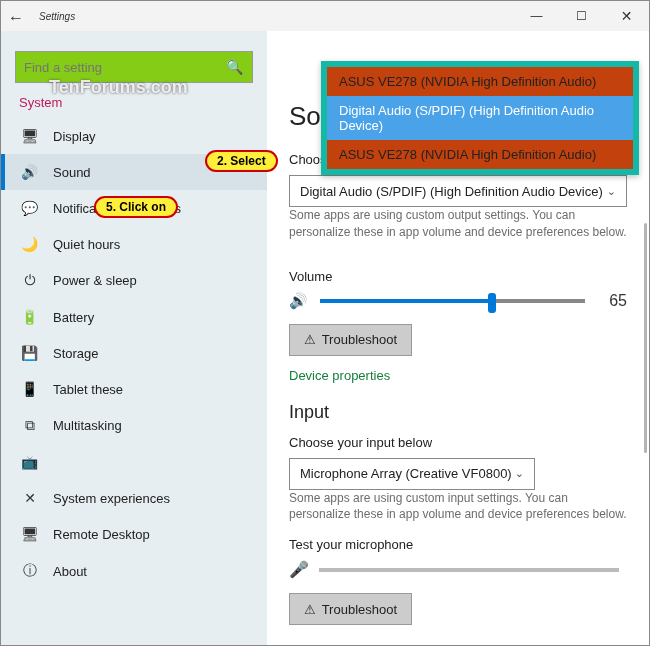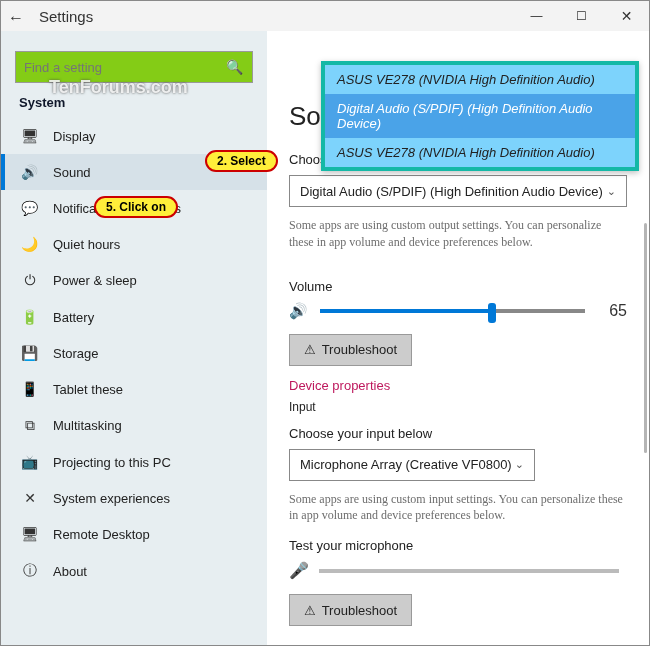--- a/index.html
+++ b/index.html
@@ -1,54 +1,54 @@
 <!DOCTYPE html>
 <html><head>
 <meta charset="utf-8">
 <style>
 * { box-sizing: border-box; margin: 0; padding: 0; font-family: "Segoe UI", Arial, sans-serif; }
 body { width: 650px; height: 646px; background: #fff; position: relative; overflow: hidden; }
 .window { width: 650px; height: 646px; display: flex; flex-direction: column; border: 1px solid #888; }
 .titlebar { height: 30px; display: flex; align-items: center; background: #f3f3f3; }
 .titlebar .back { width: 30px; text-align: center; font-size: 16px; color: #333; cursor: pointer; }
-.titlebar .title { font-size: 15px; color: #333; margin-left: 8px; }
+.titlebar .title { font-size: 10px; color: #333; margin-left: 8px; font-style: italic; }
 .titlebar .spacer { flex: 1; }
 .winbtn { width: 45px; height: 30px; text-align: center; line-height: 30px; font-size: 12px; color: #333; }
 .close { font-size: 14px; }
 .body { flex: 1; display: flex; min-height: 0; }
 .sidebar { width: 266px; background: #e7eef1; padding: 12px 0 0 0; overflow-y: auto; position: relative; }
 .watermark { position: absolute; top: 46px; left: 48px; color: rgba(255,255,255,0.85); font-size: 18px; font-weight: bold; text-shadow: 0 0 3px rgba(80,80,80,0.6), 0 0 2px rgba(80,80,80,0.6); pointer-events:none; }
 .search { margin: 8px 14px 4px 14px; height: 32px; border: 1px solid #999; background: #84cc16; display: flex; align-items: center; padding: 0 8px; }
 .search input { border: none; background: transparent; flex: 1; font-size: 13px; outline: none; color: #555; }
 .search .sicon { color: #555; font-size: 14px; }
-.section-h { padding: 8px 18px; font-size: 13px; font-weight: 700; color: #0f172a; }
+.section-h { padding: 8px 18px; font-size: 13px; font-weight: 400; color: #be185d; }
 .nav-item { display: flex; align-items: center; padding: 10px 18px; font-size: 13px; color: #222; cursor: pointer; position:relative; }
 .nav-item.selected { background: #d6e1e8; }
 .nav-item.selected::before { content:""; position:absolute; left:0; top:0; bottom:0; width:4px; background:#0078d7; }
 .nav-item .nicon { width: 22px; text-align: center; margin-right: 12px; color: #333; font-size: 14px; }
 .content { flex: 1; background: #fff; overflow-y: auto; padding: 0 22px 20px 22px; position: relative; }
 .h1 { font-size: 26px; font-weight: 300; color: #222; margin: 70px 0 20px 0; }
-.h2 { font-size: 12px; font-weight: 400; color: #222; margin: 6px 0 12px 0; }
+.h2 { font-size: 18px; font-weight: 400; color: #222; margin: 18px 0 12px 0; }
 .label { font-size: 13px; color: #222; margin-bottom: 8px; }
 .select { width: 338px; height: 32px; border: 1px solid #888; display: flex; align-items: center; padding: 0 10px; font-size: 13px; color: #222; background:#fff; cursor:pointer; }
 .select.small { width: 246px; }
 .select .chev { margin-left: auto; color:#555; font-size:11px; }
-.note { font-size: 12px; color: #6d6d6d; margin-top: 10px; line-height: 1.4; max-width: 350px; font-family: Liberation Serif, serif; }
+.note { font-size: 12px; color: #6d6d6d; line-height: 1.4; max-width: 350px; }
 .vol-row { display: flex; align-items: center; margin-top: 8px; gap: 12px; }
 .vol-icon { font-size: 15px; color:#333; }
 .slider { flex:1; height: 4px; background: #888; position: relative; }
 .slider .track { position:absolute; left:0; top:0; height:4px; background:#0078d7; }
 .slider .thumb { position:absolute; top:-6px; width:8px; height:20px; background:#0078d7; border-radius:3px; }
 .vol-val { font-size: 16px; color:#333; width:30px; text-align:right; }
 .btn { display:inline-flex; align-items:center; gap:6px; height: 32px; padding: 0 14px; background: #ccc; border: 1px solid #999; font-size: 13px; color:#222; cursor:pointer; margin-top:14px; }
-.link { color: #be185d; font-size: 13px; margin-top: 12px; cursor:pointer; display:inline-block; }
+.link { color: #15803d; font-size: 13px; margin-top: 12px; cursor:pointer; display:inline-block; }
 .test-row { display:flex; align-items:center; gap:10px; margin-top:6px; }
 .mic-icon { font-size:16px; color:#555; }
 .bar { flex:1; height:4px; background:#bbb; max-width:300px; }
-.dropdown { position:absolute; top:30px; right:10px; width: 318px; background:#7dd3fc; border:4px solid #14b8a6; box-shadow: 0 2px 6px rgba(0,0,0,0.25); z-index:10;font-style:italic; }
+.dropdown { position:absolute; top:30px; right:10px; width: 318px; background:#c2410c; border:6px solid #14b8a6; box-shadow: 0 2px 6px rgba(0,0,0,0.25); z-index:10; }
 .dd-item { padding: 7px 12px; font-size: 13px; color:#222; cursor:pointer; }
 .dd-item.sel { background:#4aa3e8; color:#fff; }
 .scrollbar { position:absolute; right:2px; top:192px; width:3px; height:230px; background:#b5b5b5; border-radius:2px; }
 .callout { position:absolute; background:#ffee3a; border:2px solid #cc0000; border-radius:14px; padding:2px 10px; font-size:12px; font-weight:bold; color:#000; z-index:20; }
 .callout.c1 { top:196px; left:94px; }
 .callout.c2 { top:150px; left:188px;margin-left:17px; }
 </style>
 </head>
 <body>
 
@@ -101,21 +101,20 @@
           <div class="nav-item">
             <span class="nicon">📱</span>
             <span>Tablet these</span>
           </div>
           <div class="nav-item">
             <span class="nicon">⧉</span>
             <span>Multitasking</span>
           </div>
           <div class="nav-item">
             <span class="nicon">📺</span>
-            <span>Projecting to this PC</span>
           </div>
           <div class="nav-item">
             <span class="nicon">✕</span>
             <span>System experiences</span>
           </div>
           <div class="nav-item">
             <span class="nicon">🖥</span>
             <span>Remote Desktop</span>
           </div>
           <div class="nav-item">

